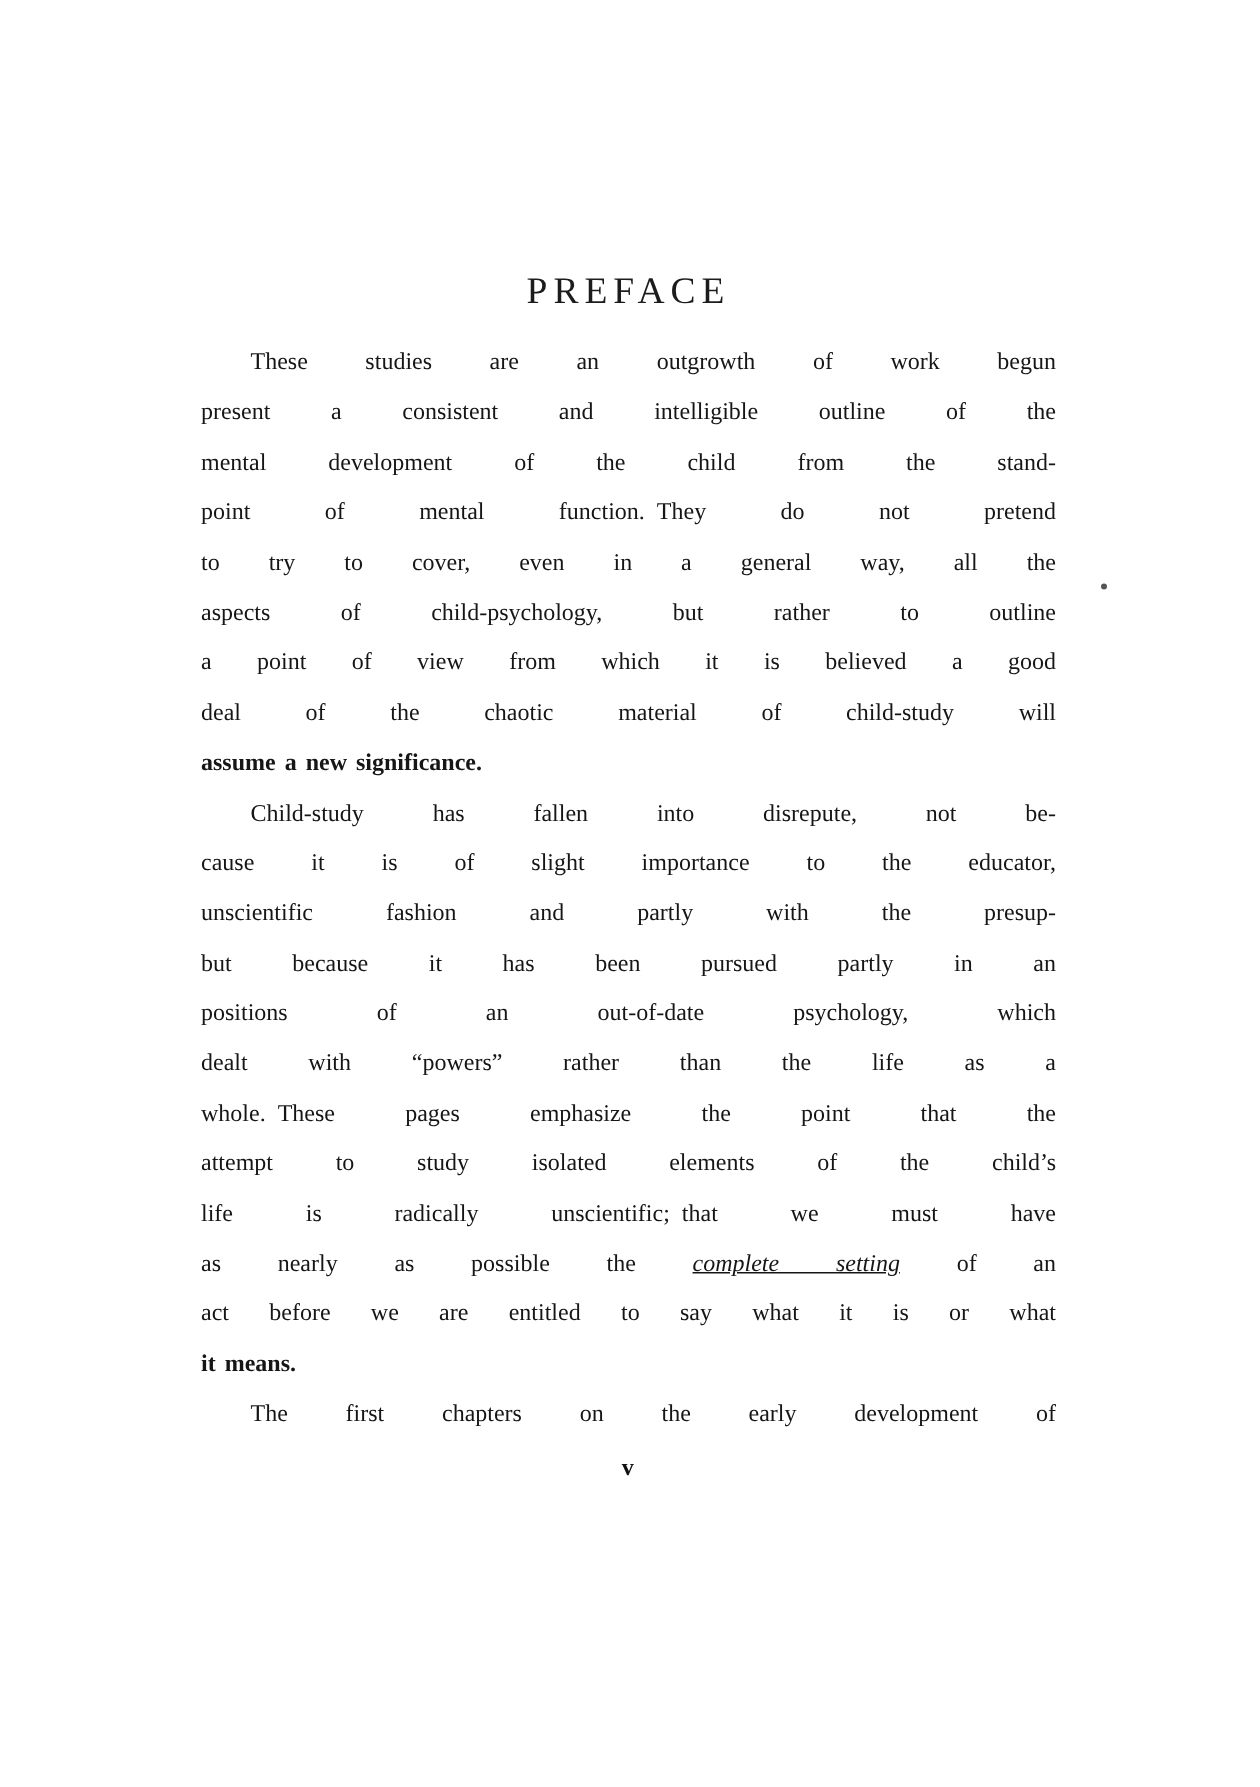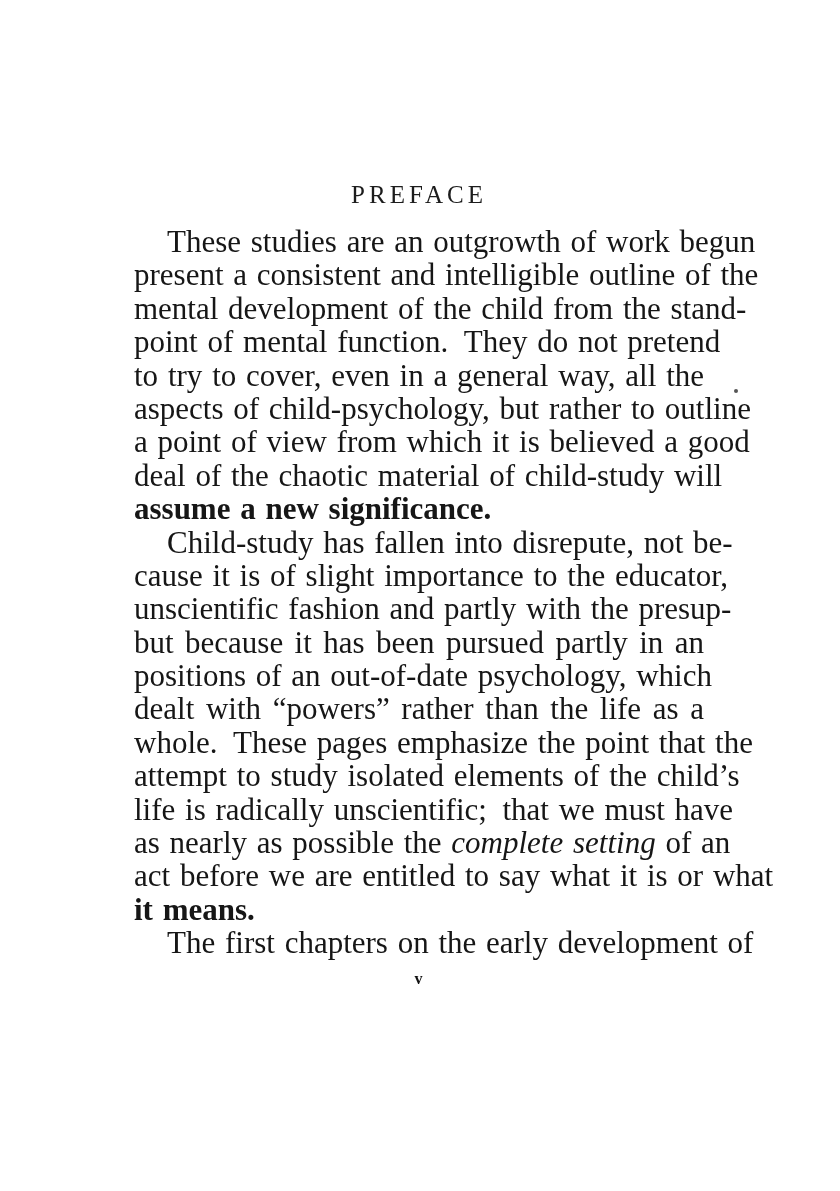--- a/index.html
+++ b/index.html
@@ -28,41 +28,42 @@
     font-size: 25px;
     line-height: 31px;
     letter-spacing: 4px;
     text-align: center;
     color: #1c1c1c;
     font-weight: normal;
     margin: 0;
   }
   .body-lines {
     margin-top: 15px;
-    font-size: 31px;
+    font-size: 16px;
     color: #161616;
     word-spacing: 2px;
   }
   .line {
     line-height: 33.4px;
     height: 33.4px;
     text-align: justify;
     text-align-last: justify;
     white-space: nowrap;
   }
   .line.no-just {
     text-align: right;
     text-align-last: left;
     font-weight: bold;
   }
   .line.ind {
     padding-left: 33px;
   }
   .line em {
     font-style: italic;
+    text-decoration: underline;
   }
   .page-number {
     margin-top: 10px;
     text-align: center;
     font-size: 16px;
     font-weight: bold;
     color: #111;
     letter-spacing: 1px;
   }
   .ink-speck {

